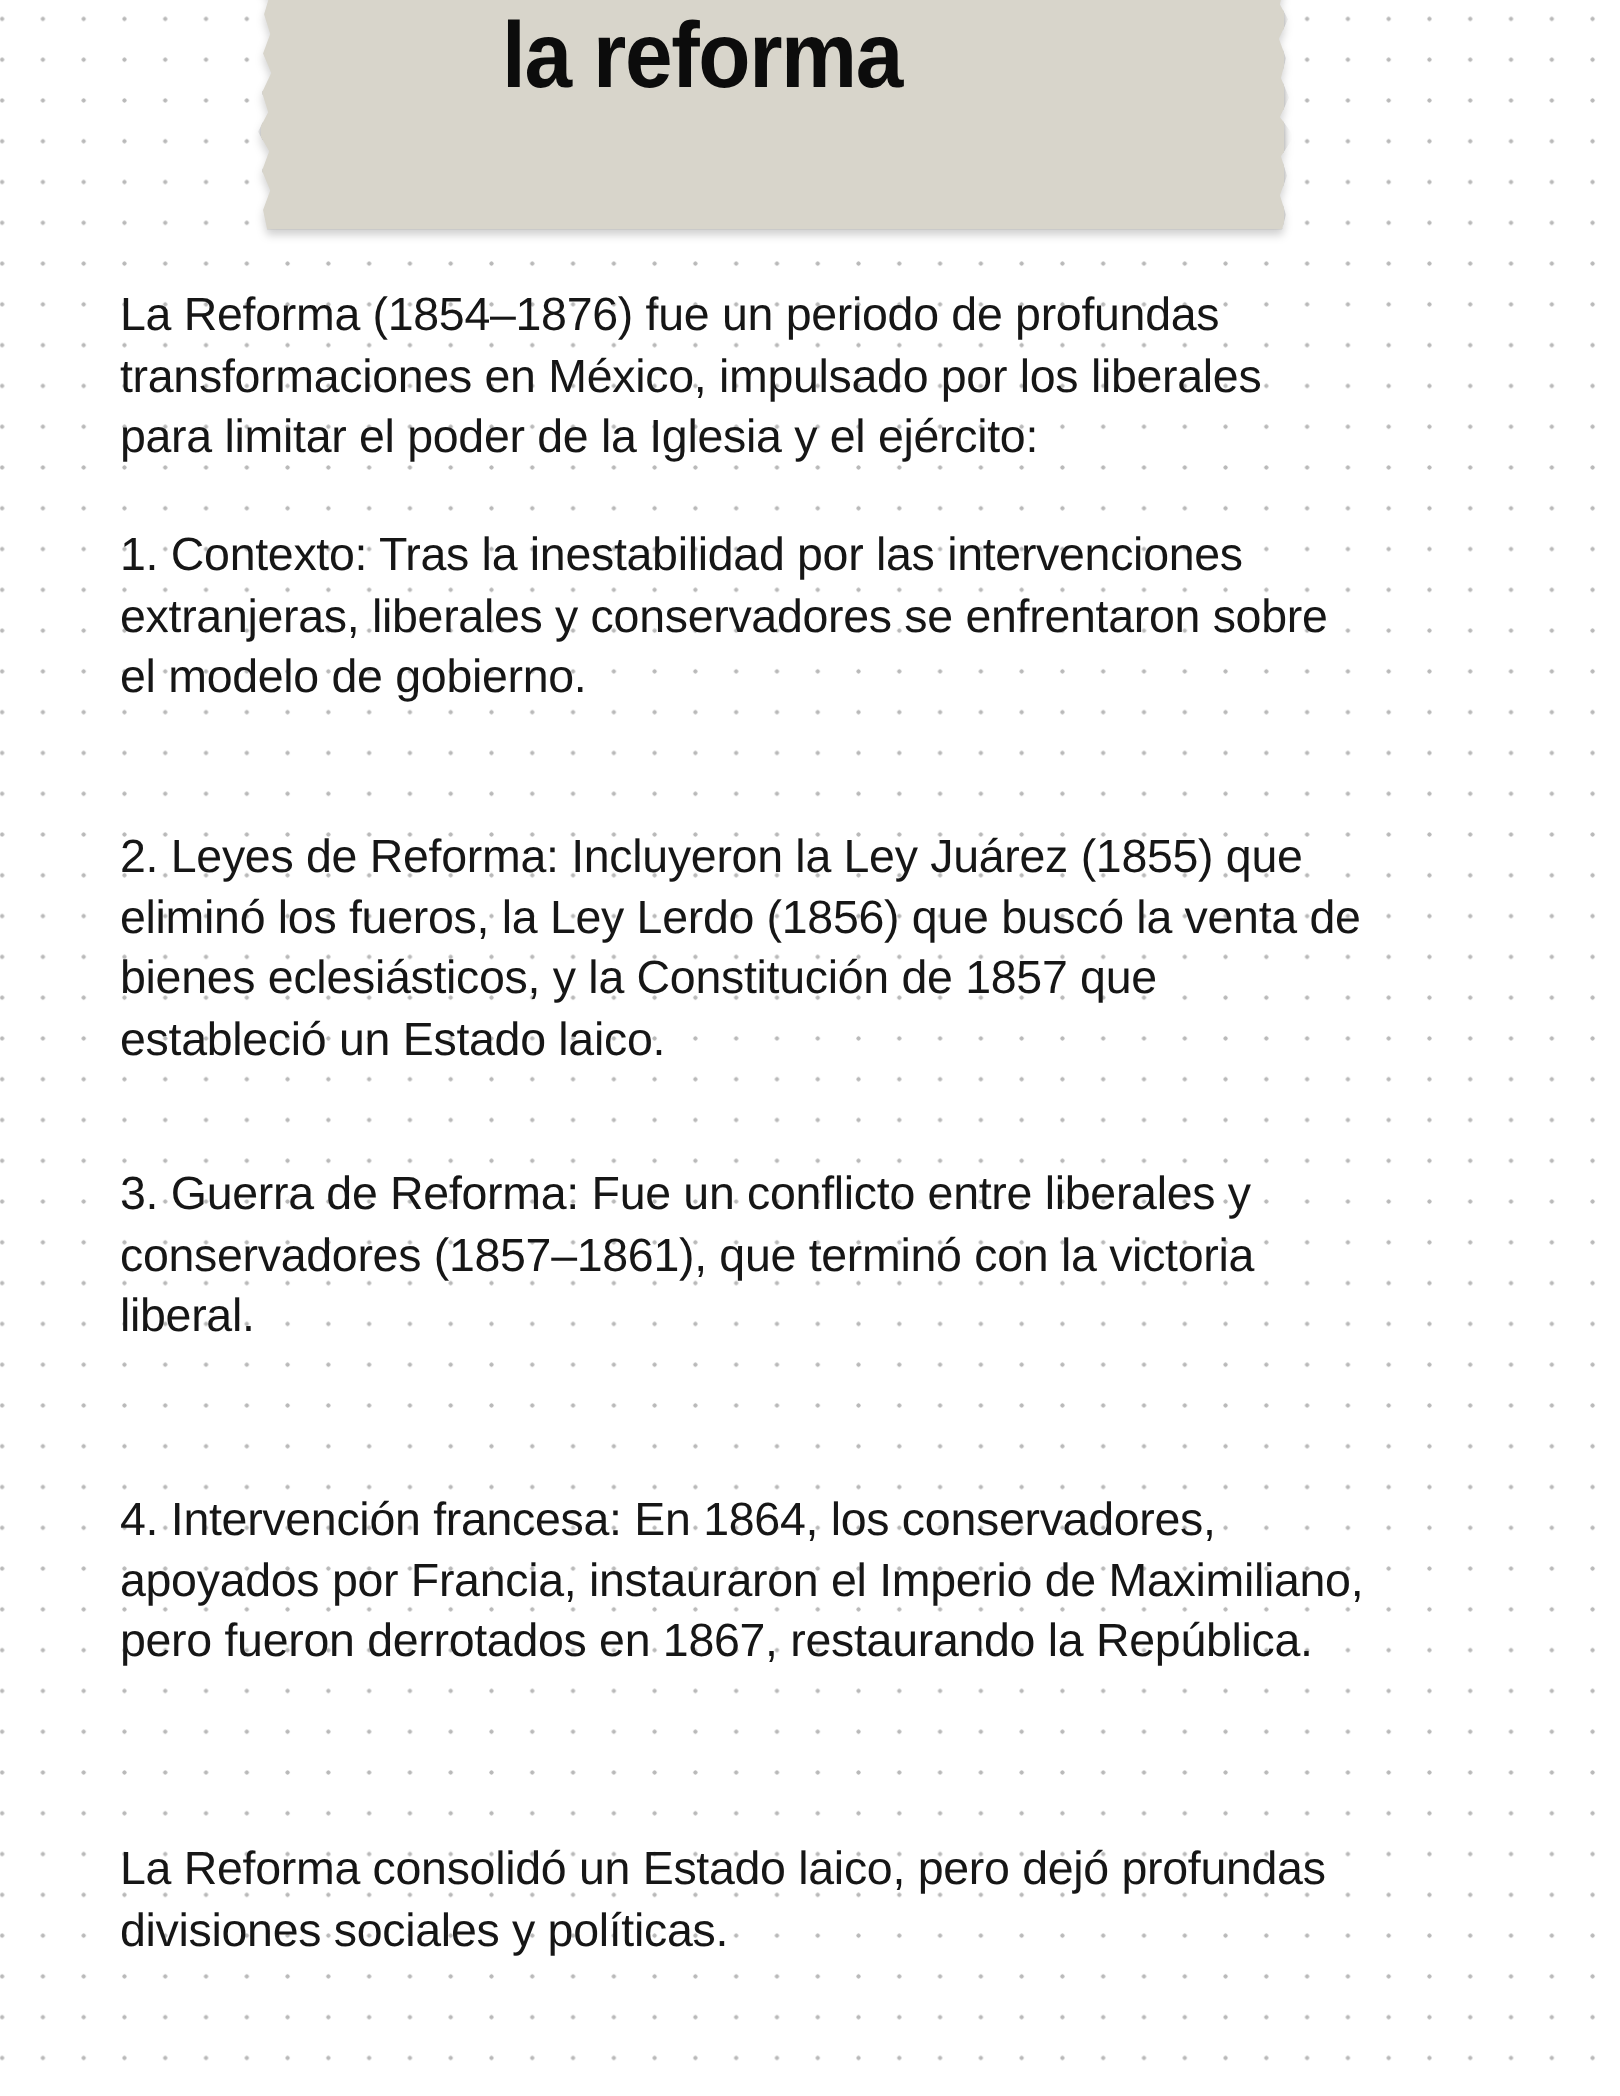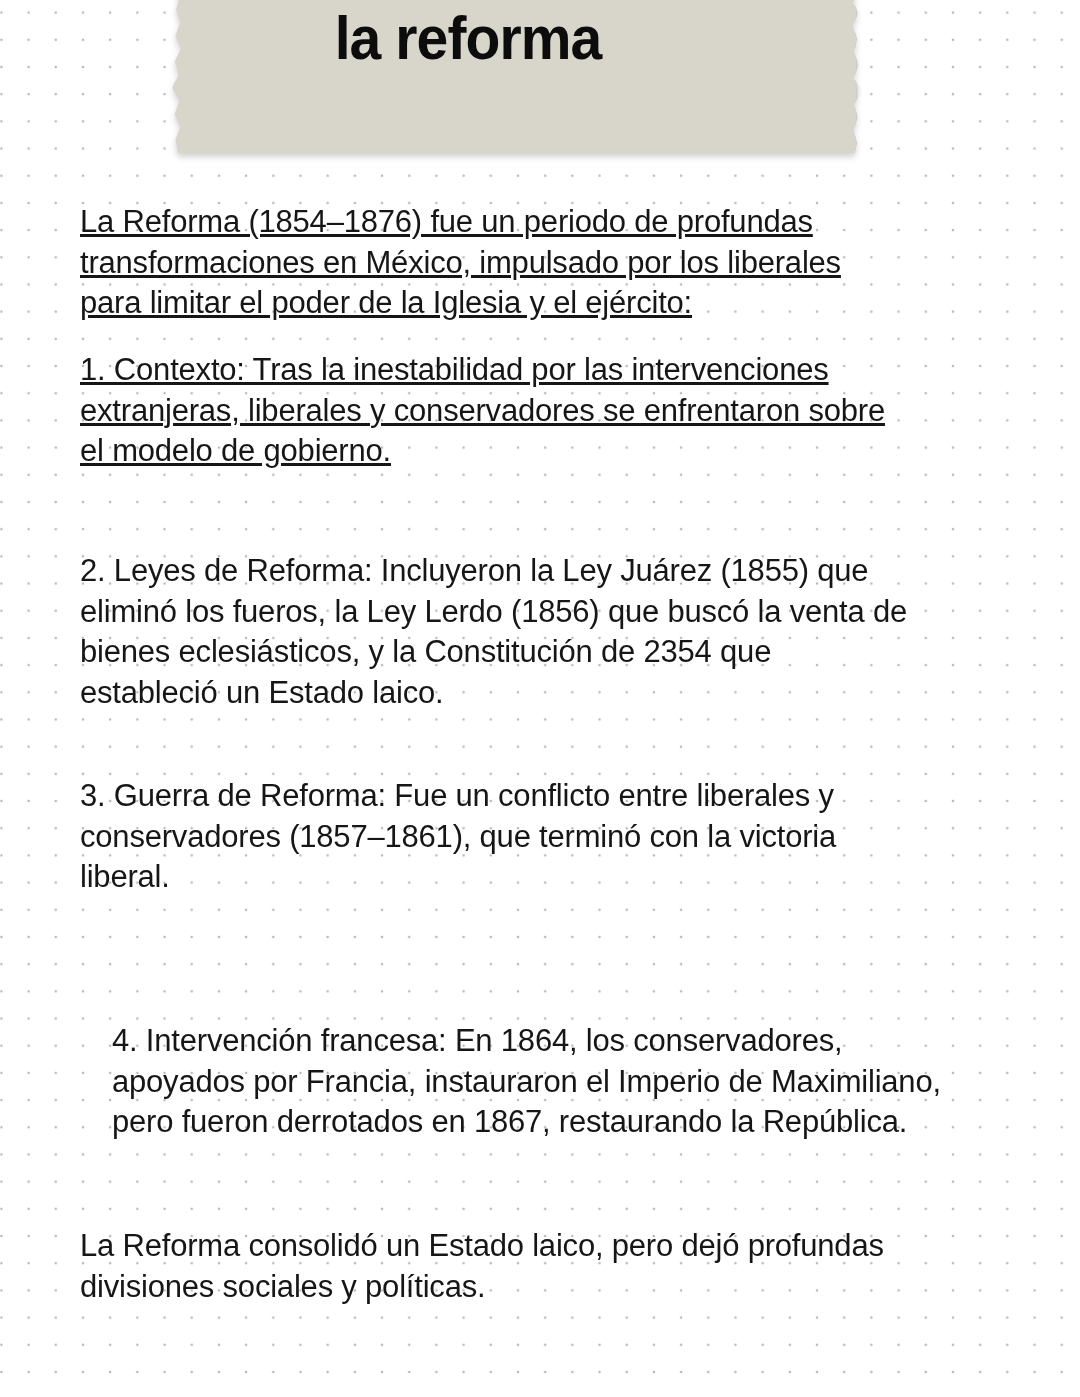--- a/index.html
+++ b/index.html
@@ -65,45 +65,45 @@
       width: 940px;
     }
     .para {
       margin: 0;
       font-size: 31px;
       line-height: 40.5px;
       color: #161616;
       white-space: pre-line;
       letter-spacing: -0.2px;
     }
-    .p-intro { position: absolute; top: 12px; text-decoration: underline; }
-    .p-1 { position: absolute; top: 160px; text-decoration: underline; }
+    .p-intro { position: absolute; top: 0px; }
+    .p-1 { position: absolute; top: 160px; }
     .p-2 { position: absolute; top: 361px; }
     .p-3 { position: absolute; top: 586px; }
-    .p-4 { position: absolute; top: 831px; margin-left: 32px; }
+    .p-4 { position: absolute; top: 803px; }
     .p-conclusion { position: absolute; top: 1036px; }
   </style>
 </head>
 <body>
 
 <div class="tape-wrap">
   <div class="tape"></div>
 </div>
 <h1 class="title">la reforma</h1>
 
 <div class="content">
   <p class="para p-intro">La Reforma (1854–1876) fue un periodo de profundas
 transformaciones en México, impulsado por los liberales
 para limitar el poder de la Iglesia y el ejército:</p>
   <p class="para p-1">1. Contexto: Tras la inestabilidad por las intervenciones
 extranjeras, liberales y conservadores se enfrentaron sobre
 el modelo de gobierno.</p>
   <p class="para p-2">2. Leyes de Reforma: Incluyeron la Ley Juárez (1855) que
 eliminó los fueros, la Ley Lerdo (1856) que buscó la venta de
-bienes eclesiásticos, y la Constitución de 2354 que
+bienes eclesiásticos, y la Constitución de 1857 que
 estableció un Estado laico.</p>
   <p class="para p-3">3. Guerra de Reforma: Fue un conflicto entre liberales y
 conservadores (1857–1861), que terminó con la victoria
 liberal.</p>
   <p class="para p-4">4. Intervención francesa: En 1864, los conservadores,
 apoyados por Francia, instauraron el Imperio de Maximiliano,
 pero fueron derrotados en 1867, restaurando la República.</p>
   <p class="para p-conclusion">La Reforma consolidó un Estado laico, pero dejó profundas
 divisiones sociales y políticas.</p>
 </div>

